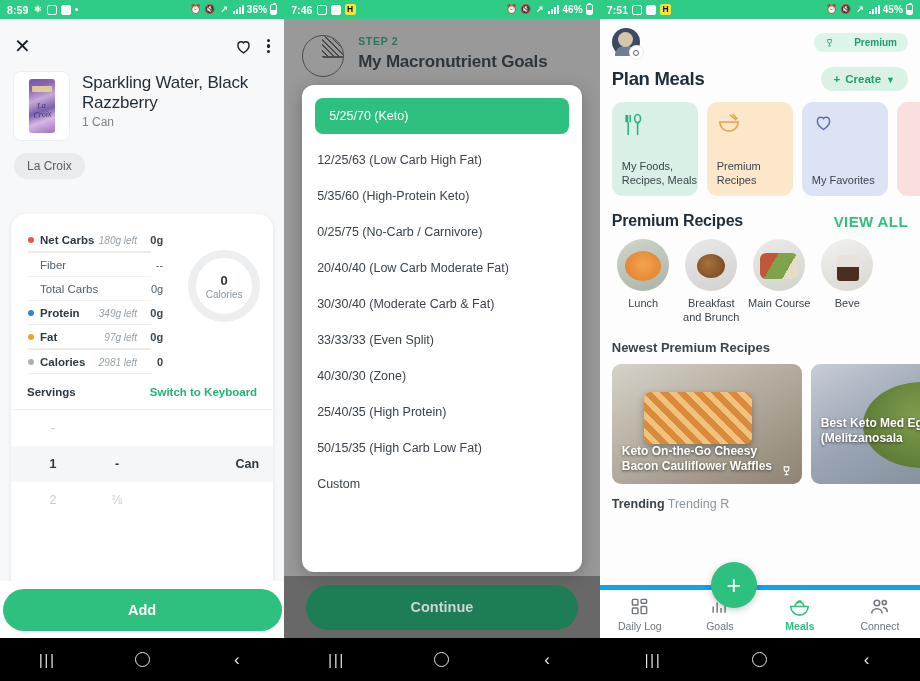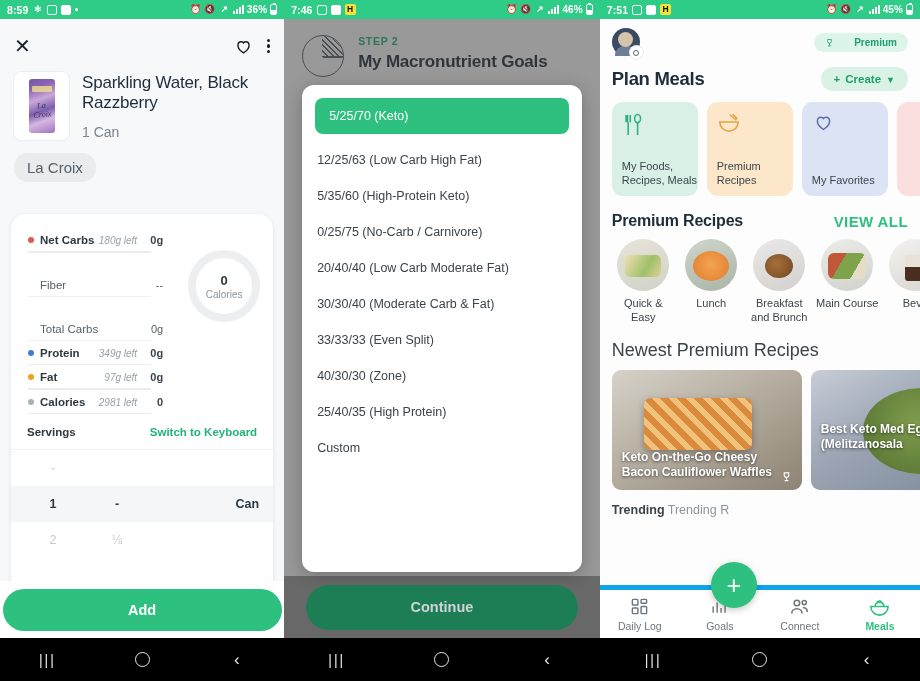--- a/index.html
+++ b/index.html
@@ -46,36 +46,36 @@
   .prod-img{width:55px;height:68px;background:#fff;border-radius:7px;display:flex;align-items:center;justify-content:center;
     box-shadow:0 0 0 1px #eceff1;flex:none;}
   .can{width:26px;height:54px;border-radius:3px;
        background:linear-gradient(160deg,#6d5aa8 0%,#8e63b4 18%,#c9a8d8 38%,#7b5fae 58%,#d7b7e2 75%,#9b74bd 100%);
        position:relative;overflow:hidden;}
   .can:before{content:"";position:absolute;top:7px;left:3px;right:3px;height:6px;background:#e8d98f;opacity:.85;border-radius:1px;}
   .can:after{content:"La Croix";position:absolute;top:22px;left:0;right:0;text-align:center;color:#3b2f63;
     font-family:"Liberation Serif",serif;font-style:italic;font-size:8px;transform:rotate(-6deg);}
   .prod-text{padding-top:1px;}
   .prod-title{font-size:17px;font-weight:normal;color:#1f2d3a;line-height:1.16;letter-spacing:-.2px;}
-  .prod-sub{font-size:14px;color:#7b858e;margin-top:12px;}
+  .prod-sub{font-size:12px;color:#7b858e;margin-top:3px;}
 
   .chips{display:flex;gap:9px;margin-top:13px;}
-  .chip{font-size:15px;padding:6px 13px;border-radius:14px;}
+  .chip{font-size:12px;padding:6px 13px;border-radius:14px;}
   .chip.grey{background:#e9ebed;color:#56606a;}
   .chip.green{background:#d9f5e7;color:#23b37b;}
 
   .p1-card{position:absolute;left:11px;right:11px;top:214px;bottom:55px;background:#fff;border-radius:15px;
     box-shadow:0 1px 5px rgba(0,0,0,.09);overflow:hidden;}
   .macro-wrap{display:flex;padding:14px 0 0 0;}
   .macros{flex:1;padding-left:17px;}
   .mrow{padding:0 12px 0 0;}
   .mline{display:flex;align-items:baseline;padding:6px 0 5px 0;font-size:11.5px;}
   .mdot{width:6px;height:6px;border-radius:50%;margin-right:6px;flex:none;position:relative;top:-1px;}
   .mname{font-weight:bold;color:#2d3840;}
-  .mname.thin{font-weight:normal;color:#55606a;padding-left:12px;margin-top:20px;}
+  .mname.thin{font-weight:normal;color:#55606a;padding-left:12px;}
   .mleft{margin-left:auto;font-style:italic;font-size:10px;color:#95a0a8;padding-right:9px;}
   .mval{color:#3b454d;font-weight:bold;font-size:11px;min-width:17px;text-align:right;}
   .mval.thin{font-weight:normal;color:#55606a;}
   .mbar{height:1.5px;background:#ececec;margin-right:12px;}
   .mdiv{height:1px;background:#f1f1f1;margin-right:12px;}
   .ring-wrap{width:98px;display:flex;align-items:flex-start;justify-content:center;padding-top:22px;}
   .ring{width:72px;height:72px;border-radius:50%;border:8px solid #eceef0;display:flex;flex-direction:column;
     align-items:center;justify-content:center;}
   .ring b{font-size:13px;color:#2d3840;}
   .ring span{font-size:10px;color:#8a939b;margin-top:1px;}
@@ -157,21 +157,21 @@
   .th3{background:linear-gradient(160deg,#cfd6cd,#aab4a6);}
   .th3:after{content:"";position:absolute;left:8px;top:12px;width:36px;height:30px;border-radius:50%;
     background:radial-gradient(circle at 50% 45%,#f3a450,#e07c2d);}
   .th4{background:linear-gradient(160deg,#ecece9,#cfd2cb);}
   .th4:after{content:"";position:absolute;left:7px;top:14px;width:38px;height:26px;border-radius:6px;
     background:linear-gradient(120deg,#c0563a 0 35%,#7fa34a 35% 70%,#e5dcc5 70%);}
   .th5{background:linear-gradient(160deg,#f2f2f0,#d8d6d2);}
   .th5:after{content:"";position:absolute;left:16px;top:16px;width:22px;height:26px;border-radius:3px;
     background:linear-gradient(180deg,#e8e2d8 45%,#4a2f20 45%);}
 
-  .newest-title{font-size:18px;font-weight:normal;color:#3c444b;padding:15px 12px 0 12px;}
+  .newest-title{font-size:13px;font-weight:bold;color:#3c444b;padding:15px 12px 0 12px;}
   .cards{display:flex;gap:9px;padding:9px 0 0 12px;}
   .rcard{width:190px;height:120px;border-radius:9px;position:relative;overflow:hidden;flex:none;}
   .rc1{background:linear-gradient(150deg,#d6d2c9 0%,#b9b2a4 40%,#8e8375 100%);}
   .rc1:after{content:"";position:absolute;left:32px;top:28px;width:108px;height:52px;border-radius:7px;
     background:repeating-linear-gradient(45deg,#d98a3c 0 6px,#f0c27b 6px 12px);box-shadow:0 3px 7px rgba(0,0,0,.3);}
   .rc2{background:linear-gradient(150deg,#c8cdd8 0%,#9aa4b2 45%,#7c8898 100%);}
   .rc2:after{content:"";position:absolute;left:52px;top:18px;width:118px;height:86px;border-radius:50%;
     background:radial-gradient(circle at 45% 40%,#7f9c4d,#4d6a2c);}
   .rc-title{position:absolute;left:10px;right:10px;bottom:9px;color:#fff;font-size:12px;font-weight:bold;
     line-height:1.28;text-shadow:0 1px 3px rgba(0,0,0,.6);z-index:2;}
@@ -401,20 +401,21 @@
     <div class="sheet">
       <div class="opt first">5/25/70 (Keto)</div>
       <div class="opt">12/25/63 (Low Carb High Fat)</div>
       <div class="opt">5/35/60 (High-Protein Keto)</div>
       <div class="opt">0/25/75 (No-Carb / Carnivore)</div>
       <div class="opt">20/40/40 (Low Carb Moderate Fat)</div>
       <div class="opt">30/30/40 (Moderate Carb &amp; Fat)</div>
       <div class="opt">33/33/33 (Even Split)</div>
       <div class="opt">40/30/30 (Zone)</div>
       <div class="opt">25/40/35 (High Protein)</div>
+      <div class="opt">50/15/35 (High Carb Low Fat)</div>
       <div class="opt">Custom</div>
     </div>
 
     <div class="p2-footer">
       <button class="btn-cont">Continue</button>
     </div>
 
     <div class="navbar">
       <div class="navbtn nav-recents">|||</div>
       <div class="navbtn">
@@ -504,24 +505,20 @@
         </div>
       </div>
 
       <div class="sec-row">
         <div class="sec-title">Premium Recipes</div>
         <div class="view-all">VIEW ALL</div>
       </div>
 
       <div class="cats">
         <div class="cat">
-          <div class="thumb th1"></div>
-          <div class="cname">Quick &amp; Easy</div>
-        </div>
-        <div class="cat">
           <div class="thumb th3"></div>
           <div class="cname">Lunch</div>
         </div>
         <div class="cat">
           <div class="thumb th2"></div>
           <div class="cname">Breakfast and Brunch</div>
         </div>
         <div class="cat">
           <div class="thumb th4"></div>
           <div class="cname">Main Course</div>
@@ -570,41 +567,41 @@
         <span>Daily Log</span>
       </div>
       <div class="tab">
         <div class="ti">
           <svg width="19" height="19" viewBox="0 0 24 24" fill="none" stroke="#6d767e" stroke-width="1.8">
             <path d="M4 20V12M9 20V7M14 20V14M19 20V4"></path>
           </svg>
         </div>
         <span>Goals</span>
       </div>
+      <div class="tab active">
+        <div class="ti">
+          <svg width="21" height="19" viewBox="0 0 24 22" fill="none" stroke="#2ec07e" stroke-width="1.8">
+            <path d="M2 11h20a10 10 0 0 1-20 0z"></path>
+              <path d="M7 11c0-3 2-5 5-5s5 2 5 5"></path>
+            <path d="M9 6.5c1-2 4-2.5 5.5-1"></path>
+          </svg>
+        </div>
+        <span>Meals</span>
+      </div>
       <div class="tab">
         <div class="ti">
           <svg width="21" height="19" viewBox="0 0 24 22" fill="none" stroke="#6d767e" stroke-width="1.8">
             <circle cx="9" cy="7" r="3.2"></circle>
               <path d="M3 19c0-3.3 2.7-5.5 6-5.5s6 2.2 6 5.5"></path>
             <circle cx="17.5" cy="6.5" r="2.4"></circle>
               <path d="M16 12.2c3 .2 5 2.3 5 5.1"></path>
           </svg>
         </div>
         <span>Connect</span>
       </div>
-      <div class="tab active">
-        <div class="ti">
-          <svg width="21" height="19" viewBox="0 0 24 22" fill="none" stroke="#2ec07e" stroke-width="1.8">
-            <path d="M2 11h20a10 10 0 0 1-20 0z"></path>
-              <path d="M7 11c0-3 2-5 5-5s5 2 5 5"></path>
-            <path d="M9 6.5c1-2 4-2.5 5.5-1"></path>
-          </svg>
-        </div>
-        <span>Meals</span>
-      </div>
     </div>
 
     <div class="navbar">
       <div class="navbtn nav-recents">|||</div>
       <div class="navbtn">
           <span class="nav-home"></span>
         </div>
       <div class="navbtn">‹</div>
     </div>
   </div>

